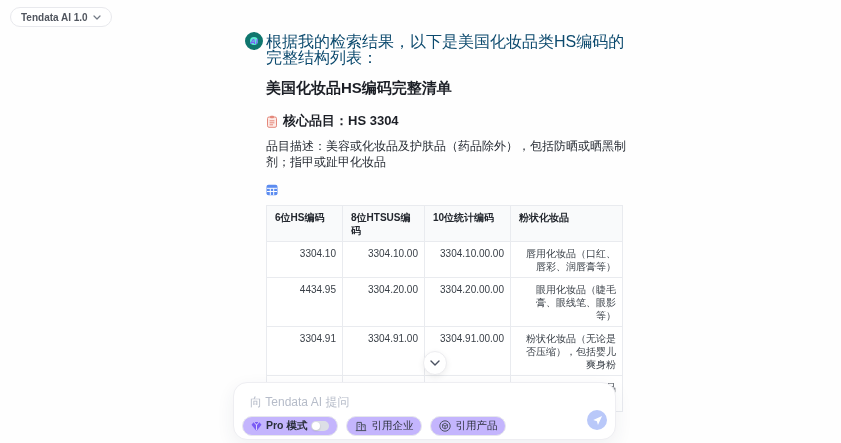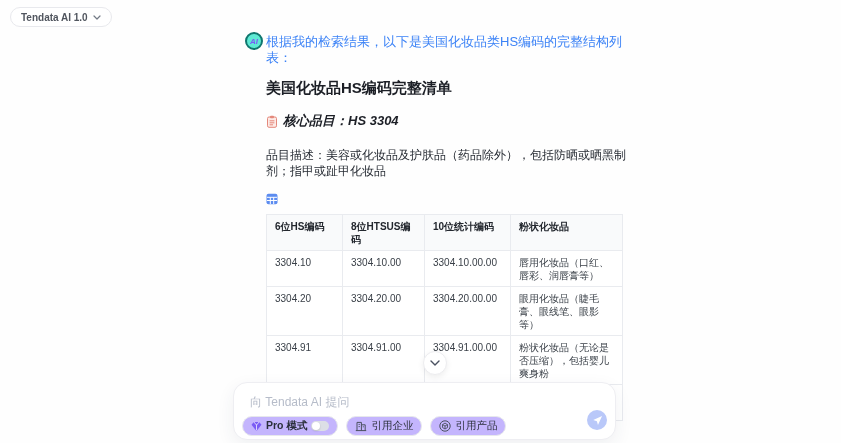--- a/index.html
+++ b/index.html
@@ -21,43 +21,43 @@
     background:#fff; font-size:10px; color:#51565f;
     cursor:pointer;
     font-weight:bold;
   }
 
   
   .chat { position:absolute; left:245px; top:30px; width:384px; }
   .avatar {
     position:absolute; left:0; top:2px;
     width:18px; height:18px; border-radius:50%;
-    border:2px solid #0f766e; background:#5eead4;
+    border:5px solid #0f766e; background:#5eead4;
     display:flex; align-items:center; justify-content:center;
     font-size:8px; font-weight:bold; font-style:italic; color:#7a5af8;
   }
   .content { margin-left:21px; padding-top:4px; }
-  .intro { font-size:13px; line-height:16px; color:#3b82f6; }
+  .intro { font-size:16px; line-height:16px; color:#0c4a6e; }
   .title { font-size:15px; font-weight:bold; color:#1c1f26; margin-top:13px; }
   .sec-h {
     display:flex; align-items:center; gap:5px;
-    font-size:13px; font-weight:bold; color:#1c1f26; margin-top:14px;font-style:italic;
-  }
-  .desc { font-size:12px; line-height:16px; color:#262b33; margin-top:17px; }
+    font-size:13px; font-weight:bold; color:#1c1f26; margin-top:14px;
+  }
+  .desc { font-size:12px; line-height:16px; color:#262b33; margin-top:8px; }
 
   table.hs {
     margin-top:9px; border-collapse:collapse; table-layout:fixed;
     width:356px; font-size:10px; background:#fff;
   }
   table.hs th, table.hs td {
     border:1px solid #e9ebef; text-align:left; vertical-align:top;
     padding:5px 6px 4px 8px; line-height:13px; word-break:break-all;
   }
   table.hs th { background:#f9fafb; font-weight:bold; color:#23272e; }
-  table.hs td { color:#3a4048; }
+  table.hs td { color:#3a4048;text-align:right; }
   .c1{width:76px} .c2{width:82px} .c3{width:86px} .c4{width:112px}
 
   
   .scroll-btn {
     position:absolute; left:423px; top:351px;
     width:24px; height:24px; border-radius:50%;
     background:#fff; border:1px solid #ededf0;
     box-shadow:0 2px 6px rgba(0,0,0,.07);
     display:flex; align-items:center; justify-content:center;
     cursor:pointer;
@@ -169,21 +169,21 @@
           </tr>
       </thead>
       <tbody>
           <tr>
             <td>3304.10</td>
             <td>3304.10.00</td>
             <td>3304.10.00.00</td>
             <td>唇用化妆品（口红、唇彩、润唇膏等）</td>
           </tr>
           <tr>
-            <td>3304.20</td>
+            <td>4434.95</td>
             <td>3304.20.00</td>
             <td>3304.20.00.00</td>
             <td>眼用化妆品（睫毛膏、眼线笔、眼影等）</td>
           </tr>
           <tr>
             <td>3304.91</td>
             <td>3304.91.00</td>
             <td>3304.91.00.00</td>
             <td>粉状化妆品（无论是否压缩），包括婴儿爽身粉</td>
           </tr>

